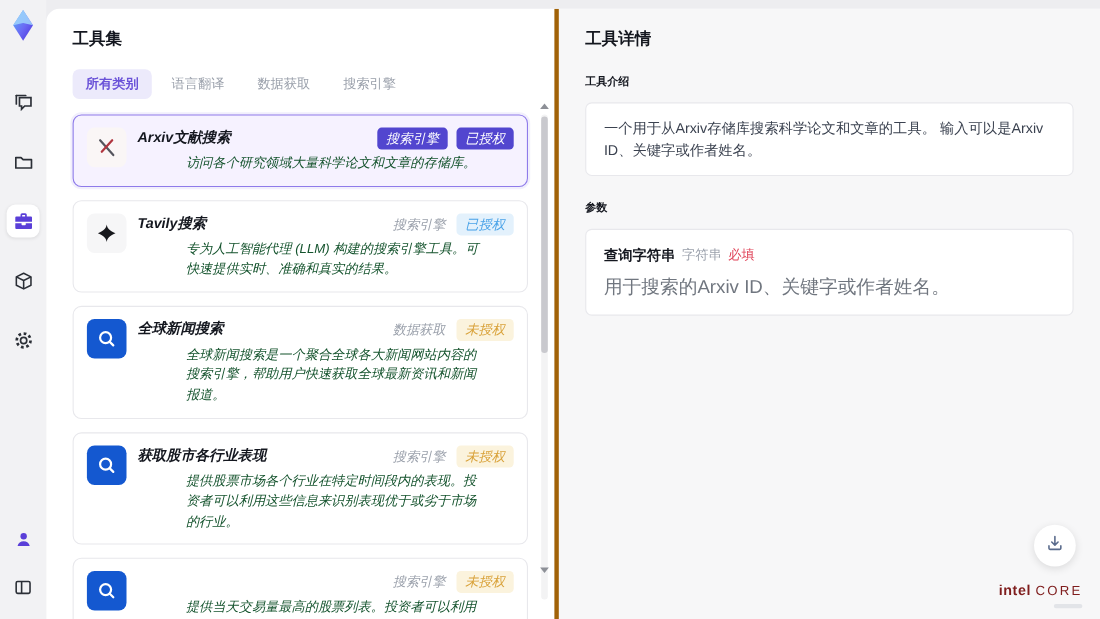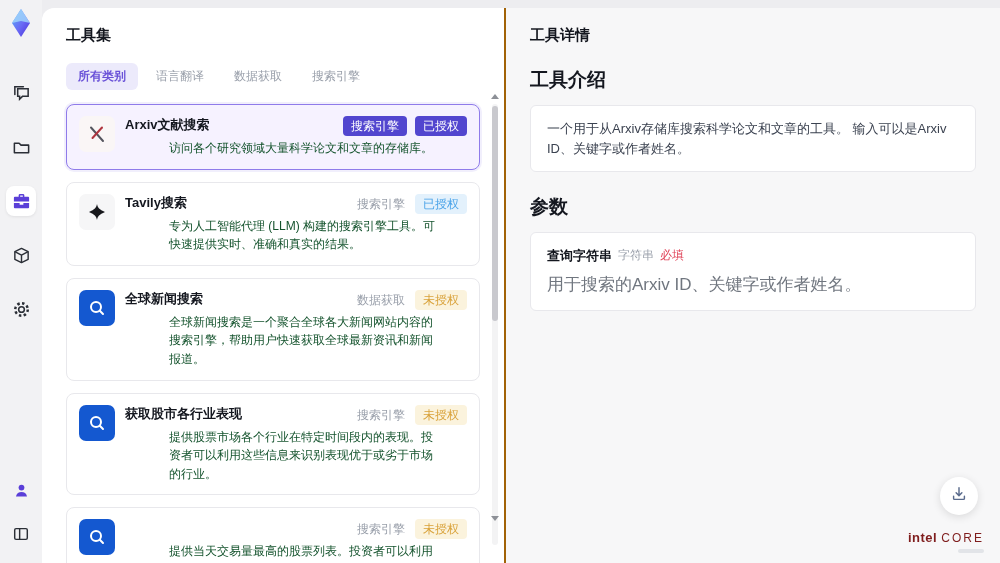--- a/index.html
+++ b/index.html
@@ -38,21 +38,21 @@
   .tabs { display:flex; gap:6px; margin-bottom:14px; }
   .tab {
     font-size:12px; color:#9aa0ab; padding:5px 12px; border-radius:6px; cursor:pointer;
     white-space:nowrap;
   }
   .tab.active { background:#eceafb; color:#6a52d8; font-weight:bold; }
 
   .tool-list { display:flex; flex-direction:column; gap:12px; padding-right:18px; }
   .tool-card {
     background:#ffffff; border:1px solid #e8e8ec; border-radius:8px;
-    padding:11px 12px; display:flex; gap:10px; cursor:pointer;
+    padding:11px 12px; display:flex; gap:10px; cursor:pointer;font-style:italic;
   }
   .tool-card.selected {
     background:#f6f2ff; border:1.5px solid #8f7bea;
     box-shadow:0 0 0 2px rgba(143,123,234,.12);
   }
   .tool-icon {
     width:36px; height:36px; border-radius:7px; flex:0 0 36px;
     display:flex; align-items:center; justify-content:center;
     background:#f6f6f7; overflow:hidden;
   }
@@ -71,25 +71,25 @@
   
   .scrollbar { position:absolute; right:5px; top:86px; bottom:6px; width:8px; }
   .sb-track { position:absolute; inset:10px 1px 12px 1px; background:#f3f3f4; border-radius:3px; }
   .sb-thumb { position:absolute; left:1px; width:6px; top:12px; height:215px; background:#c9c9ce; border-radius:3px; }
   .sb-up, .sb-down { position:absolute; left:0; width:0; height:0; border-left:4px solid transparent; border-right:4px solid transparent; }
   .sb-up { top:0; border-bottom:5px solid #8d9097; }
   .sb-down { bottom:36px; border-top:5px solid #8d9097; }
 
   
   .details-pane {
-    flex:1; background:#f7f7f8; border-left:2px solid #a16207;
+    flex:1; background:#f7f7f8; border-left:4px solid #a16207;
     padding:18px 24px; position:relative;
   }
   .details-title { font-size:15px; font-weight:bold; color:#14171f; margin-bottom:22px; }
-  .section-heading { font-size:19px; font-weight:bold; color:#14171f; margin-bottom:12px; }
+  .section-heading { font-size:10px; font-weight:bold; color:#14171f; margin-bottom:12px; }
   .intro-box {
     background:#ffffff; border:1px solid #e8e8ec; border-radius:6px;
     padding:13px 16px; font-size:13px; color:#3b4250; margin-bottom:22px; line-height:1.5;
   }
   .param-box {
     background:#ffffff; border:1px solid #e8e8ec; border-radius:6px;
     padding:14px 16px;
   }
   .param-head { display:flex; align-items:flex-start; gap:6px; margin-bottom:8px; }
   .param-name { font-size:13px; font-weight:bold; color:#14171f; }

